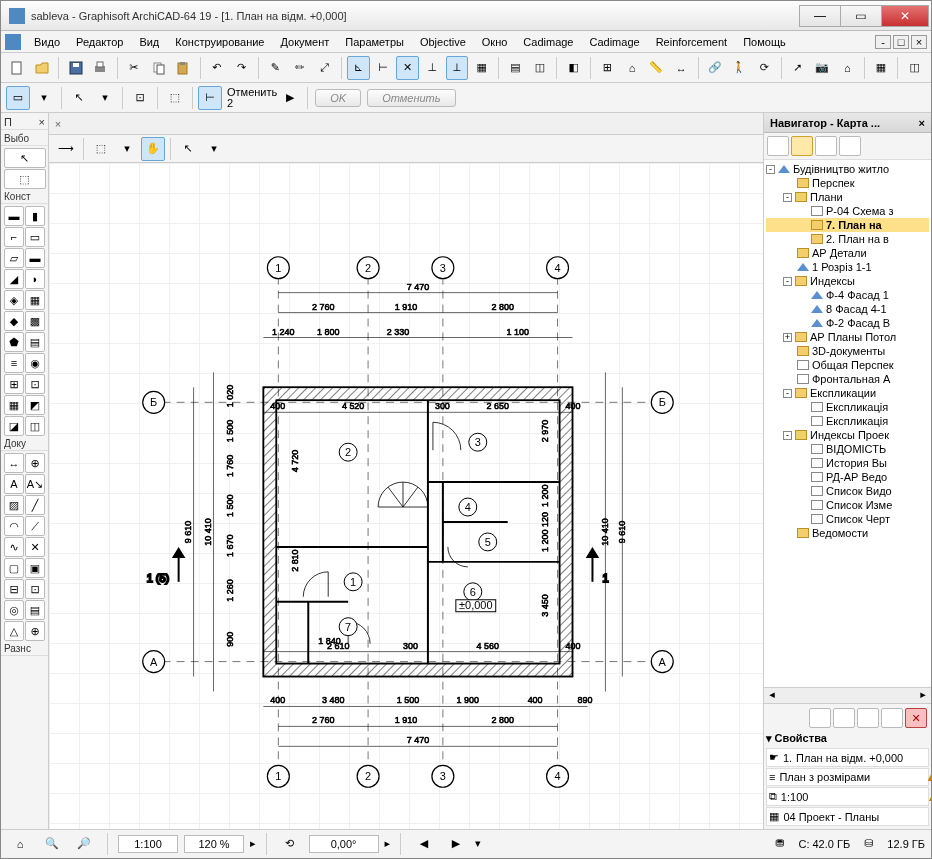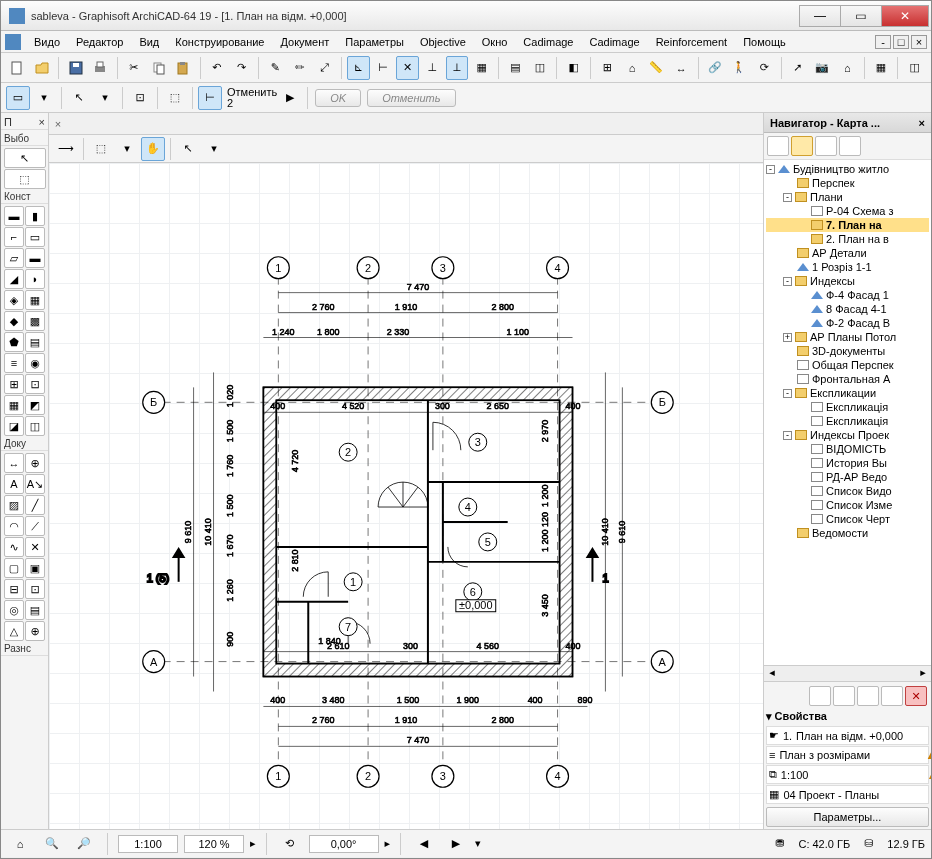--- a/index.html
+++ b/index.html
@@ -719,21 +719,20 @@
         </div>
       <div class="prop-row">
           <span>⧉</span>
           <input value="1:100" style="">
           <span class="warn">▲</span>
         </div>
       <div class="prop-row">
           <span>▦</span>
           <input value="04 Проект - Планы" style="">
         </div>
-      <button class="btn-params">Параметры...</button>
     </div>
   </div>
 </div>
 
 <div class="statusbar">
   <div class="tbtn">⌂</div>
   <div class="tbtn">🔍</div>
   <div class="tbtn">🔎</div>
   <div class="sep"></div>
   <input class="status-input" value="1:100" style="">

